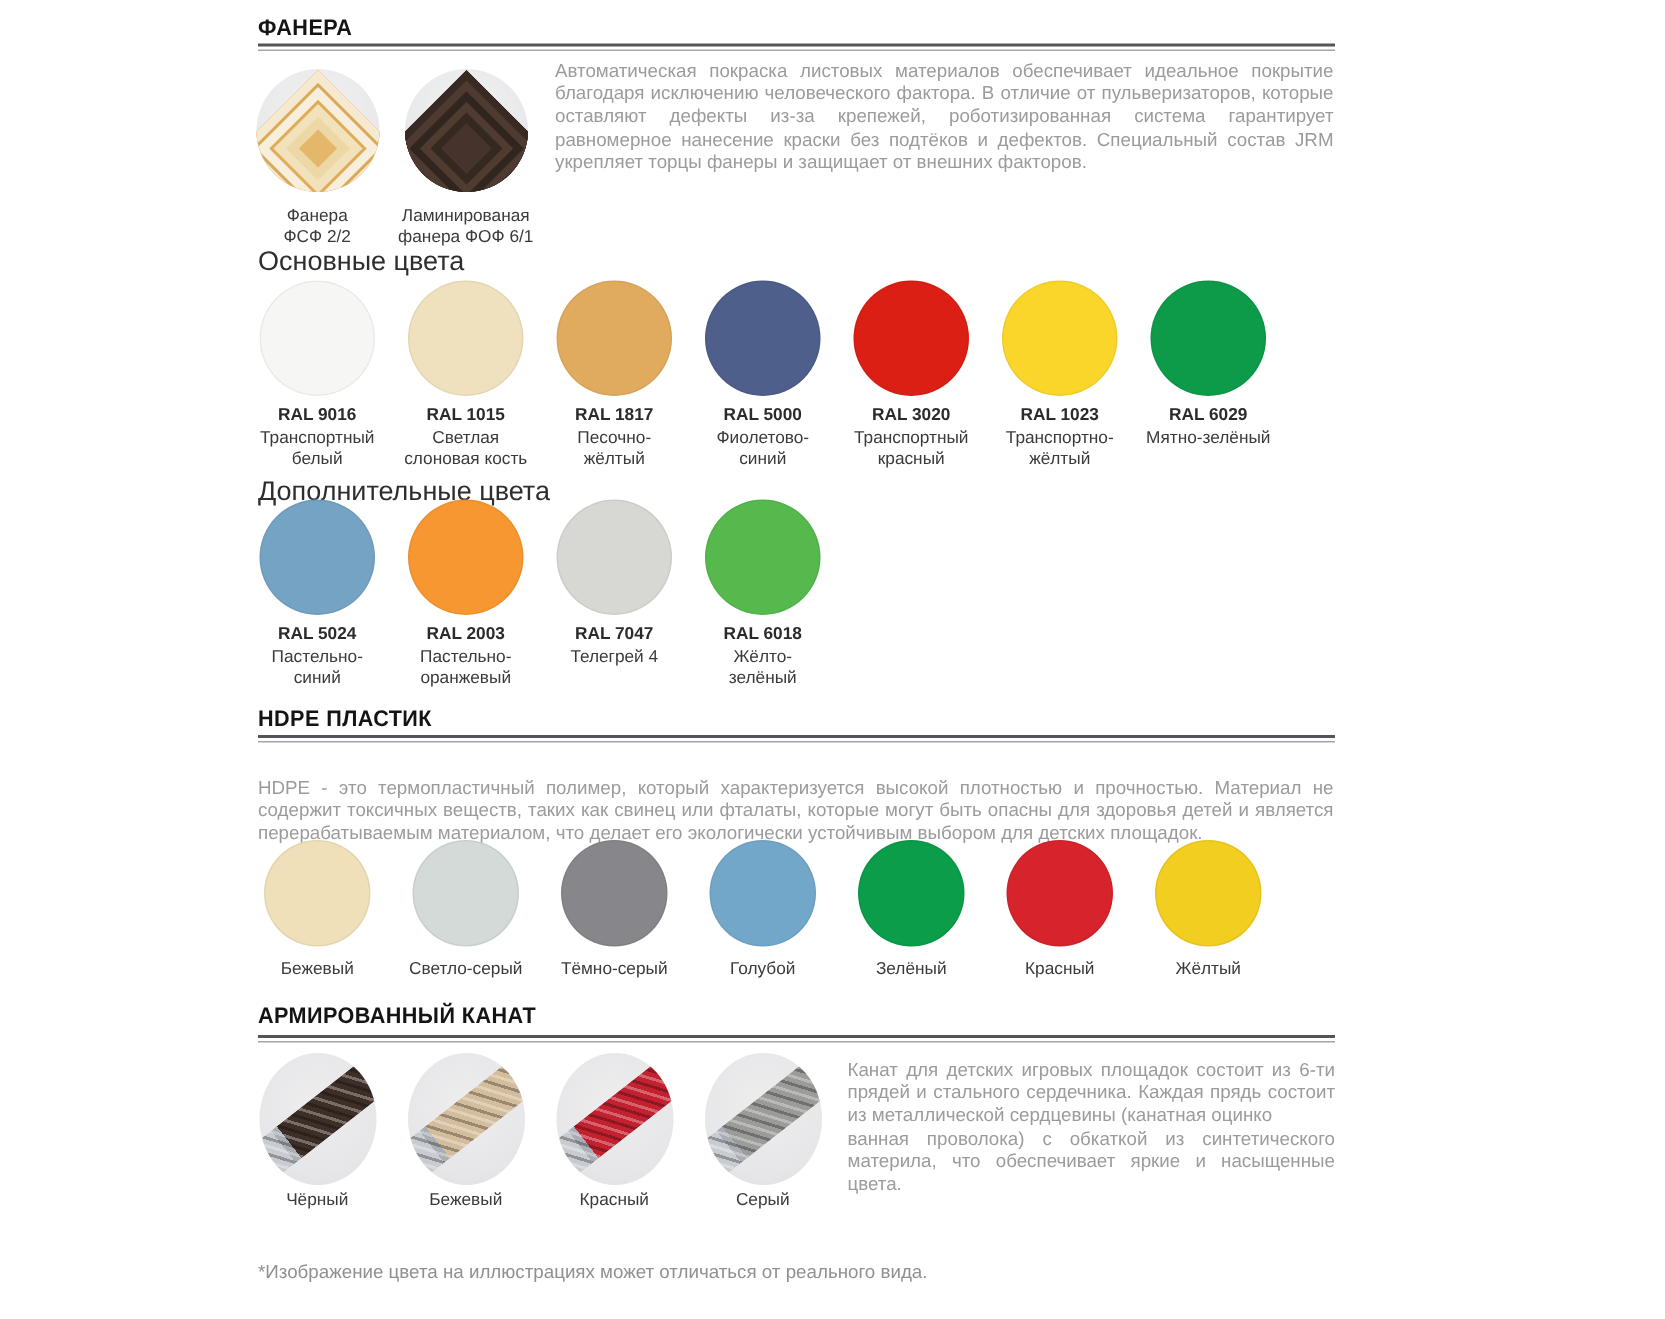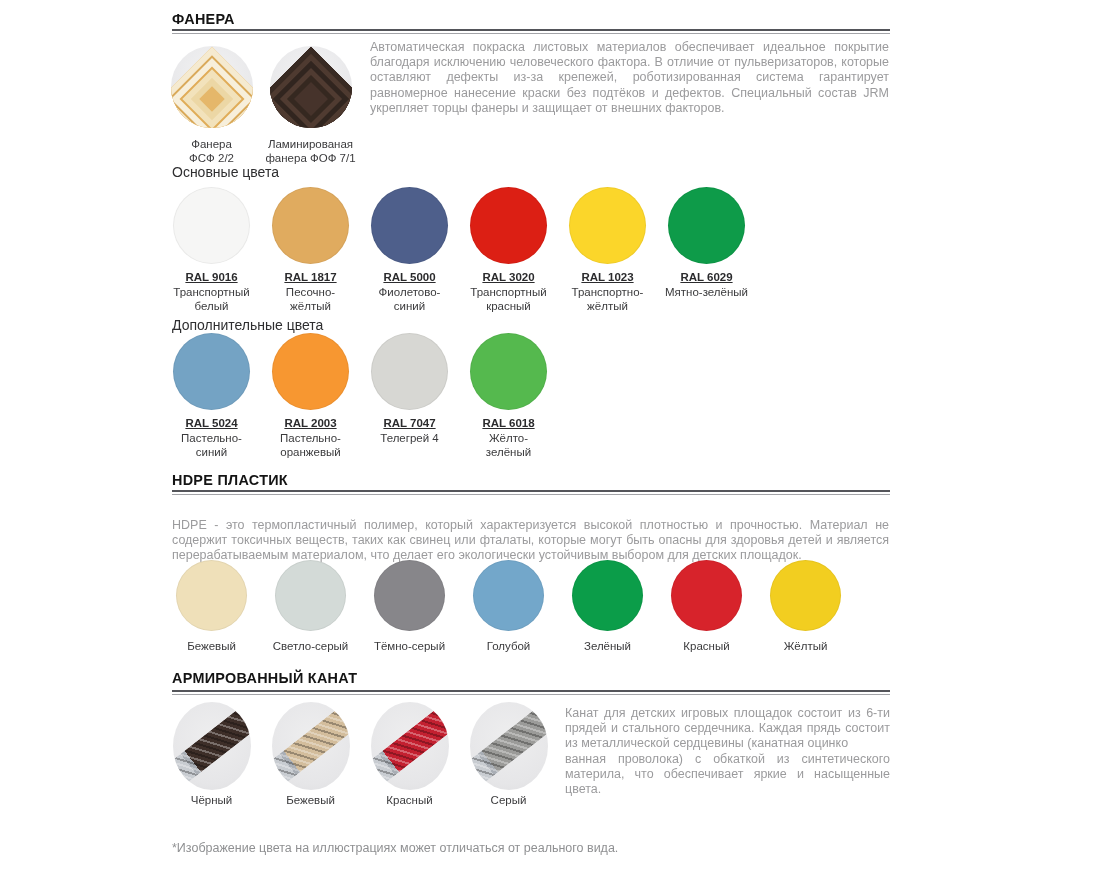--- a/index.html
+++ b/index.html
@@ -12,27 +12,27 @@
     letter-spacing:0.3px; transform:scaleX(0.96); transform-origin:left;
   }
   .rule {
     position:absolute; width:718px; height:5px; box-sizing:border-box;
     border-top:2px solid #54555A; border-bottom:1px solid #A3A4A8;
   }
   .para {
     position:absolute; font-size:12.5px; line-height:15.2px; color:#9B9B9D;
     text-align:justify; white-space:pre-line;
   }
-  .subtitle { position:absolute; font-size:14px; color:#2E2E30; }
+  .subtitle { position:absolute; font-size:18px; color:#2E2E30; }
   .row { position:absolute; display:flex; }
   .cell { width:99px; display:flex; flex-direction:column; align-items:center; }
   .circle { border-radius:50%; box-shadow: inset 0 0 0 1px rgba(0,0,0,0.05); }
   .c77 { width:77px; height:77px; }
   .c71 { width:71px; height:71px; }
-  .code { margin-top:7px; font-size:11.5px; font-weight:bold; color:#2B2B2D;text-decoration:underline; }
+  .code { margin-top:7px; font-size:11.5px; font-weight:bold; color:#2B2B2D; }
   .cname {
     margin-top:2px; font-size:11.5px; color:#3A3A3C; text-align:center;
     white-space:pre-line; line-height:14px;
   }
   .hdpe-name { margin-top:8px; }
   .mat-label { margin-top:9px; }
   .rope-label { margin-top:3px; }
   .ply-circle {
     width:82px; height:82px; border-radius:50%; overflow:hidden; position:relative;
     background: radial-gradient(circle at 50% 38%, #f3f3f4 0%, #e8e8ea 68%, #dedee0 100%);
@@ -81,37 +81,43 @@
         </div>
         <div class="cname mat-label">Фанера
 ФСФ 2/2</div>
       </div>
 
       <div class="cell">
         <div class="ply-circle" data-ply="dark">
           <div class="ply-sheet"></div>
         </div>
         <div class="cname mat-label">Ламинированая
-фанера ФОФ 7/1</div>
+фанера ФОФ 6/1</div>
       </div>
     </div>
 
   <div class="para" style="left:370px; top:40px; width:519px;">Автоматическая покраска листовых материалов обеспечивает идеальное покрытие благодаря исключению человеческого фактора. В отличие от пульверизаторов, которые оставляют дефекты из-за крепежей, роботизированная система гарантирует равномерное нанесение краски без подтёков и дефектов. Специальный состав JRM укрепляет торцы фанеры и защищает от внешних факторов.</div>
 
   <div class="subtitle" style="left:172px; top:164px;">Основные цвета</div>
 
   <div class="row" style="left:162px; top:187px;">
 
       <div class="cell">
         <div class="circle c77" style="background: rgb(246, 246, 245);"></div>
         <div class="code">RAL 9016</div>
         <div class="cname">Транспортный
 белый</div>
       </div>
 
+      <div class="cell">
+        <div class="circle c77" style="background: rgb(239, 225, 189);"></div>
+        <div class="code">RAL 1015</div>
+        <div class="cname">Светлая
+слоновая кость</div>
+      </div>
 
       <div class="cell">
         <div class="circle c77" style="background: rgb(224, 171, 95);"></div>
         <div class="code">RAL 1817</div>
         <div class="cname">Песочно-
 жёлтый</div>
       </div>
 
       <div class="cell">
         <div class="circle c77" style="background: rgb(78, 95, 139);"></div>

